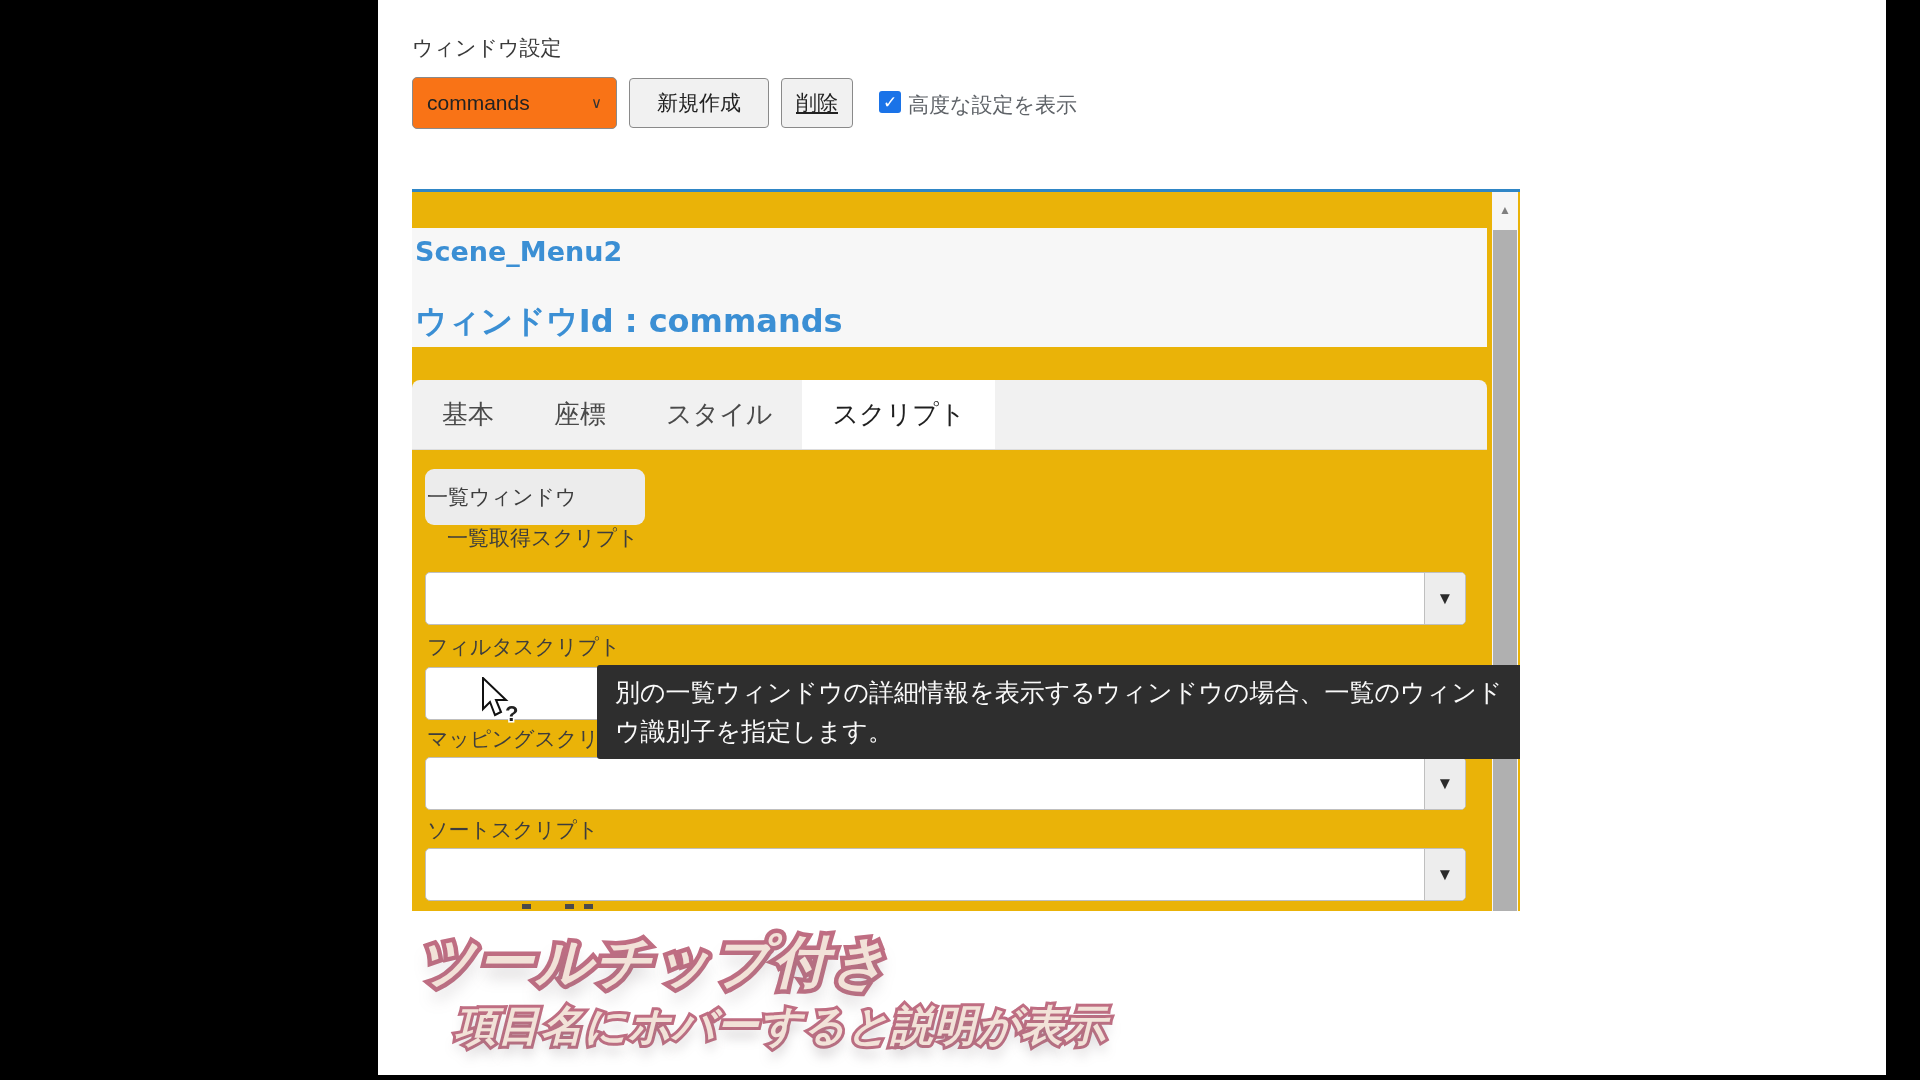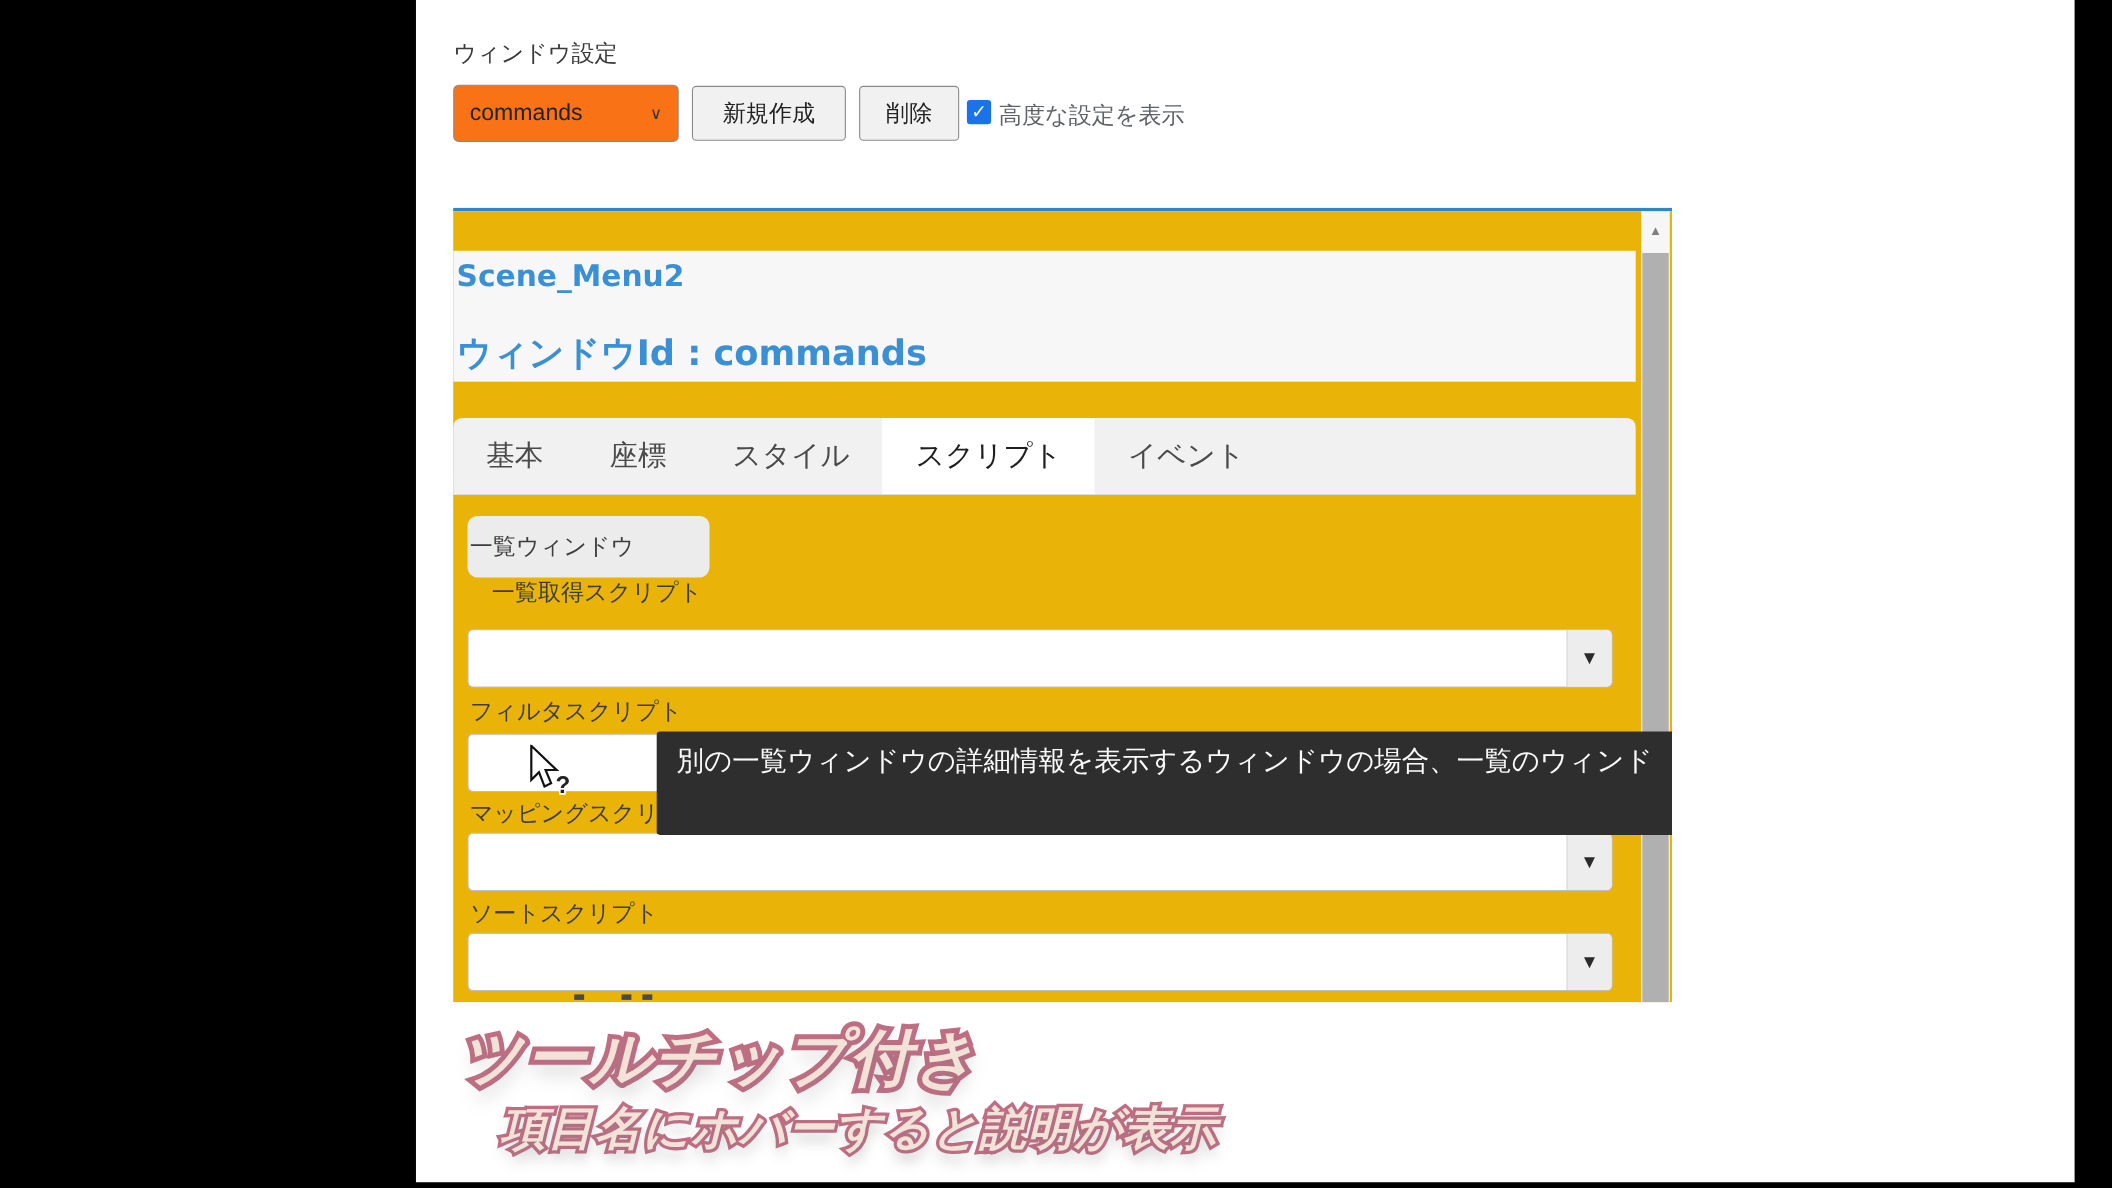--- a/index.html
+++ b/index.html
@@ -10,21 +10,21 @@
   
   .hdr-label{position:absolute;left:34px;top:34px;font-size:21px;color:#3a3a3a;}
   .combo-top{position:absolute;left:34px;top:77px;width:205px;height:52px;background:#f97316;
              border:1px solid #8a8a8a;border-radius:5px;box-sizing:border-box;
              display:flex;align-items:center;padding:0 14px;font-size:21px;color:#222;cursor:default;}
   .combo-top .chev{margin-left:auto;font-size:15px;color:#333;}
   .btn{position:absolute;top:78px;height:50px;background:#f1f1f1;border:1px solid #8a8a8a;
        border-radius:4px;box-sizing:border-box;display:flex;align-items:center;justify-content:center;
        font-size:21px;color:#222;}
   .btn-new{left:251px;width:140px;}
-  .btn-del{left:403px;width:91px;}
+  .btn-del{left:403px;width:72px;text-decoration:underline;}
   .chk{position:absolute;left:501px;top:91px;width:22px;height:22px;background:#1a73e8;border-radius:3px;
        display:flex;align-items:center;justify-content:center;color:#fff;font-size:17px;font-weight:bold;}
   .chk-label{position:absolute;left:530px;top:91px;font-size:21px;color:#5f6368;}
 
   
   .divider{position:absolute;left:34px;top:189px;width:1108px;height:3px;background:#2f86c6;}
   .scrollwrap{position:absolute;left:34px;top:192px;width:1108px;height:719px;background:#eab308;overflow:hidden;}
 
   .head-panel{position:absolute;left:0;top:36px;width:1075px;height:119px;background:#f7f7f7;}
   .h1{position:absolute;left:3px;top:8px;font-size:27px;font-weight:bold;color:#3b8fd4;
@@ -101,21 +101,20 @@
       <div class="head-panel">
         <div class="h1">Scene_Menu2</div>
         <div class="h2">ウィンドウId : commands</div>
       </div>
 
       <div class="tabbar">
         <div class="tab">基本</div>
         <div class="tab">座標</div>
         <div class="tab">スタイル</div>
         <div class="tab active">スクリプト</div>
-        <div class="tab">イベント</div>
       </div>
 
       <div class="hoverlabel-bg"></div>
       <div class="flabel" style="left:15px;top:291px;">一覧ウィンドウ</div>
 
       <div class="flabel" style="left:15px;top:332px;margin-left:20px;">一覧取得スクリプト</div>
 
       <div class="combo" style="top:380px;">
         <span class="val"></span>
         <span class="dd">
@@ -148,20 +147,21 @@
       </div>
 
       <div class="clipmarks">
         <span style="left:0;"></span>
           <span style="left:43px;"></span>
           <span style="left:62px;"></span>
       </div>
 
       <div class="tooltip">
         <div class="tline">別の一覧ウィンドウの詳細情報を表示するウィンドウの場合、一覧のウィンド</div>
+        <div class="tline">ウ識別子を指定します。</div>
       </div>
 
       <div class="cursor">
         <svg width="46" height="52" viewBox="0 0 46 52">
           <polygon points="2,1 2,32 9,25 14,38 20,35 15,23 25,23" fill="#ffffff" stroke="#111111" stroke-width="2"></polygon>
           <text x="24" y="44" font-size="22" font-weight="bold" fill="#222222" stroke="#ffffff" stroke-width="3" paint-order="stroke fill" font-family="Liberation Sans, DejaVu Sans, sans-serif">?</text>
         </svg>
       </div>
 
     </div>

